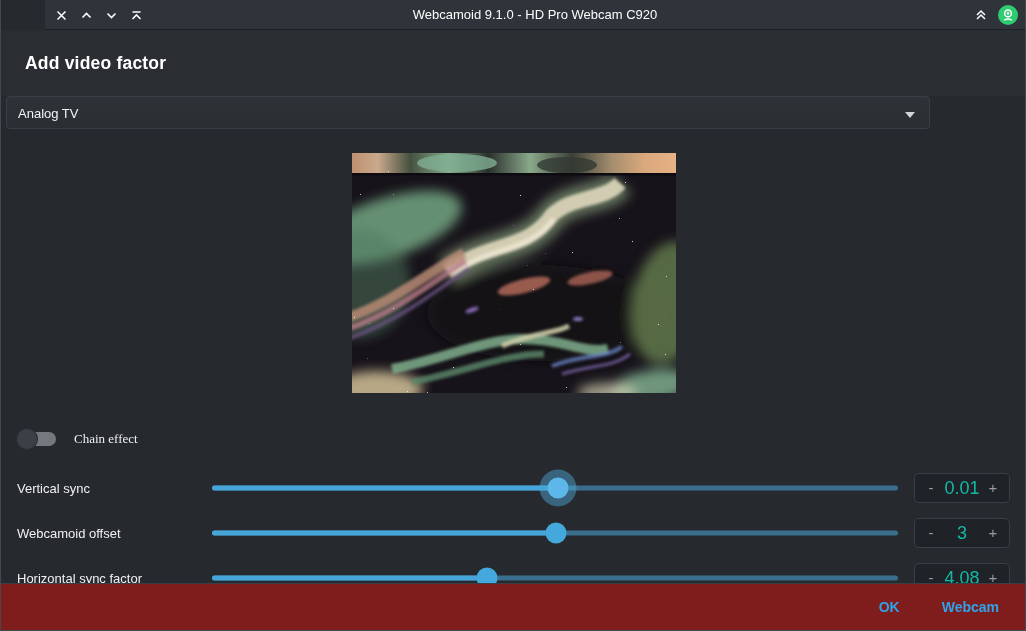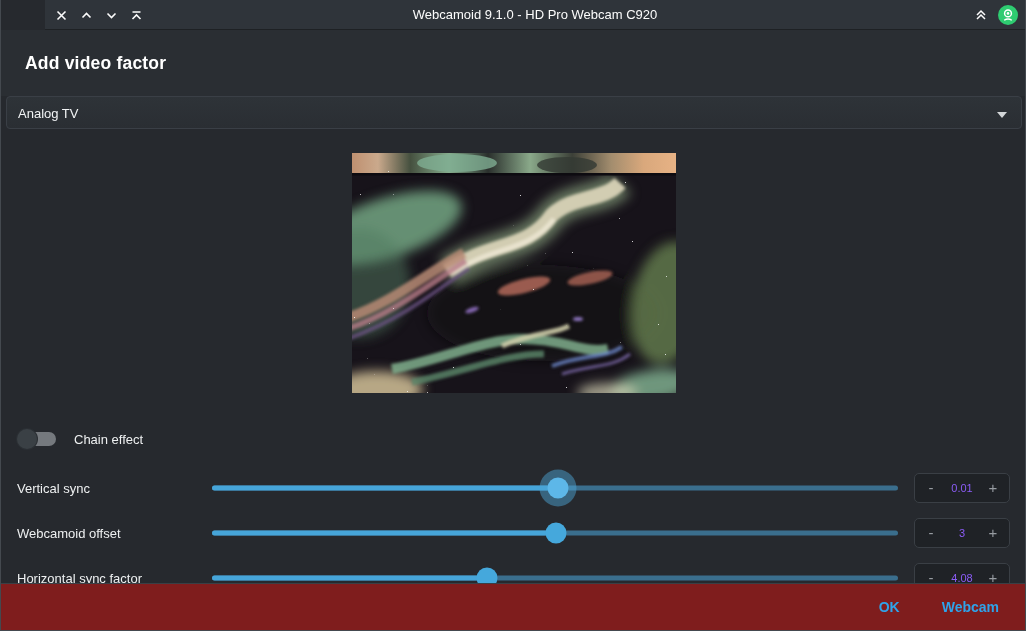--- a/index.html
+++ b/index.html
@@ -28,38 +28,38 @@
   .dialog-header {
     position:absolute; top:30px; left:0; right:0; height:66px; background:#2a2e33;
   }
   .dialog-title {
     position:absolute; left:24px; top:50%; transform:translateY(-50%);
     color:#ffffff; font-size:17.5px; font-weight:bold; letter-spacing:.2px;
   }
 
   
   .combo {
-    position:absolute; top:96px; left:5px; width:1016px; height:33px;
+    position:absolute; top:96px; left:5px; width:924px; height:33px;
     background:linear-gradient(#2e3338,#2a2e33);
     border:1px solid #3a3f46; border-radius:4px;padding-left:24px;
   }
   .combo-label {
     position:absolute; left:11px; top:50%; transform:translateY(-50%);
     color:#f2f4f5; font-size:13px;
   }
   .combo-caret { position:absolute; right:14px; top:50%; transform:translateY(-50%); }
 
   
   .preview {
     position:absolute; left:351px; top:153px; width:324px; height:240px; overflow:hidden;
   }
   .preview svg { display:block; }
 
   
-  .chain-row { position:absolute; left:0; top:427px; width:100%; height:24px; }
+  .chain-row { position:absolute; left:0; top:427px; width:100%; height:24px;font-family:Liberation Serif, serif; }
   .toggle { position:absolute; left:16px; top:50%; transform:translateY(-50%); width:39px; height:20px; cursor:default; }
   .toggle-track {
     position:absolute; left:4px; top:3px; width:35px; height:14px;
     background:#75797e; border-radius:7px;
   }
   .toggle-knob {
     position:absolute; left:0; top:0; width:20px; height:20px; border-radius:50%;
     background:#3a4045; box-shadow:0 0 0 1px #2b2f34;
   }
   .chain-label { position:absolute; left:73px; top:50%; transform:translateY(-50%); color:#eef0f1; font-size:13px; }
@@ -85,21 +85,21 @@
     position:absolute; left:var(--pos,50%); top:50%; transform:translate(-50%,-50%);
     width:21px; height:21px; border-radius:50%; background:#45a8dc;
   }
   .slider-knob.bright { background:#5db7e8; }
   .spinbox {
     position:absolute; left:913px; top:50%; transform:translateY(-50%);
     width:96px; height:30px; background:#1f2226; border:1px solid #3a3f45; border-radius:5px;
     display:flex; align-items:center; justify-content:space-between; padding:0 9px;
   }
   .spin-btn { color:#979ca1; font-size:15px; width:14px; text-align:center; cursor:default; line-height:28px; }
-  .spin-value { color:#8b5cf6; font-size:11px; }
+  .spin-value { color:#14b8a6; font-size:18px; }
 
   
   .footer {
     position:absolute; left:0; right:0; bottom:0; height:47px;
     background:#7f1d1d; border-top:1px solid #3a3f45; z-index:5;
     display:flex; align-items:center; justify-content:flex-end; gap:42px; padding-right:26px;
   }
   .footer-btn { color:#2fa3ea; font-size:14px; font-weight:bold; cursor:default; }
 </style>
 </head>

